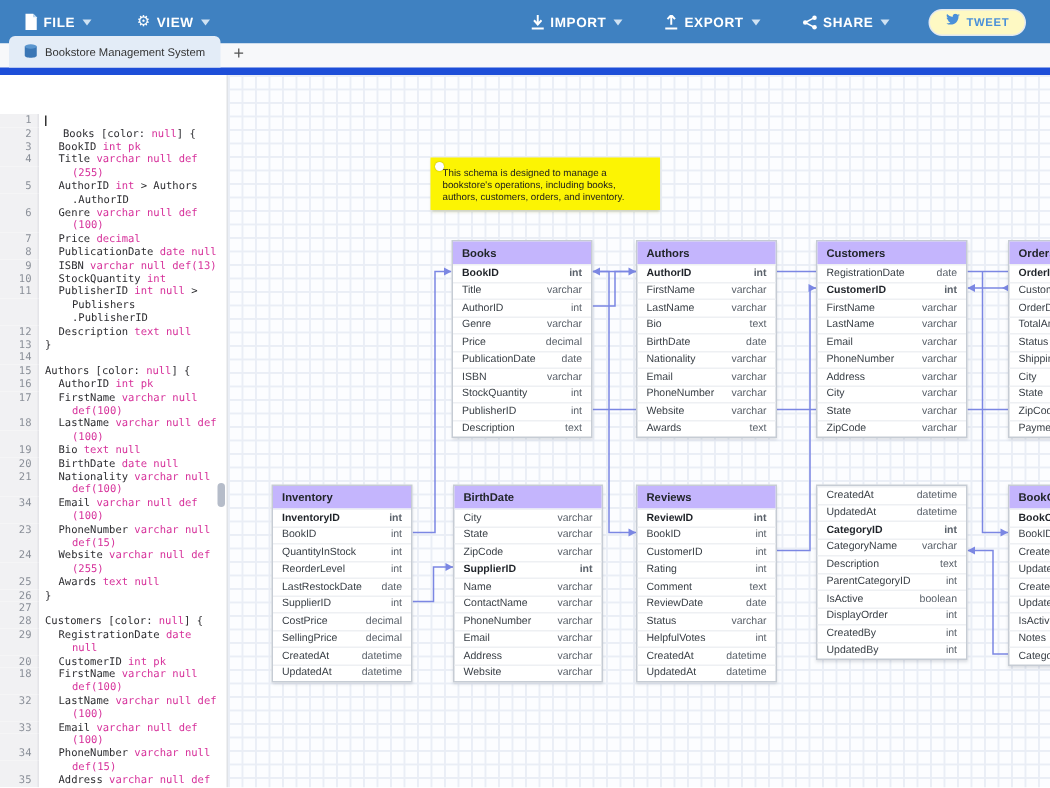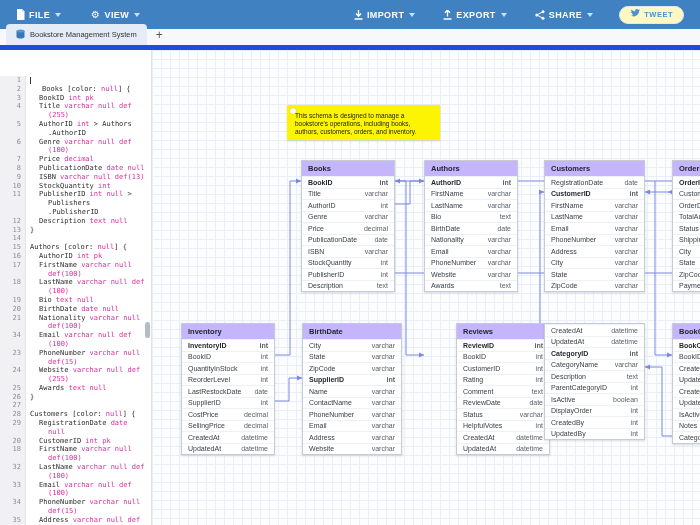--- a/index.html
+++ b/index.html
@@ -461,21 +461,21 @@
         </div>
         <div class="db-row">
           <span class="fname">Address</span>
           <span class="ftype">varchar</span>
         </div>
         <div class="db-row">
           <span class="fname">Website</span>
           <span class="ftype">varchar</span>
         </div>
       </div>
-      <div class="db-table" style="left: 272px; top: 273px; width: 94px; margin-left: 32px;">
+      <div class="db-table" style="left: 272px; top: 273px; width: 94px;">
         <div class="db-head">Reviews</div>
         <div class="db-row pk">
           <span class="fname">ReviewID</span>
           <span class="ftype">int</span>
         </div>
         <div class="db-row">
           <span class="fname">BookID</span>
           <span class="ftype">int</span>
         </div>
         <div class="db-row">

